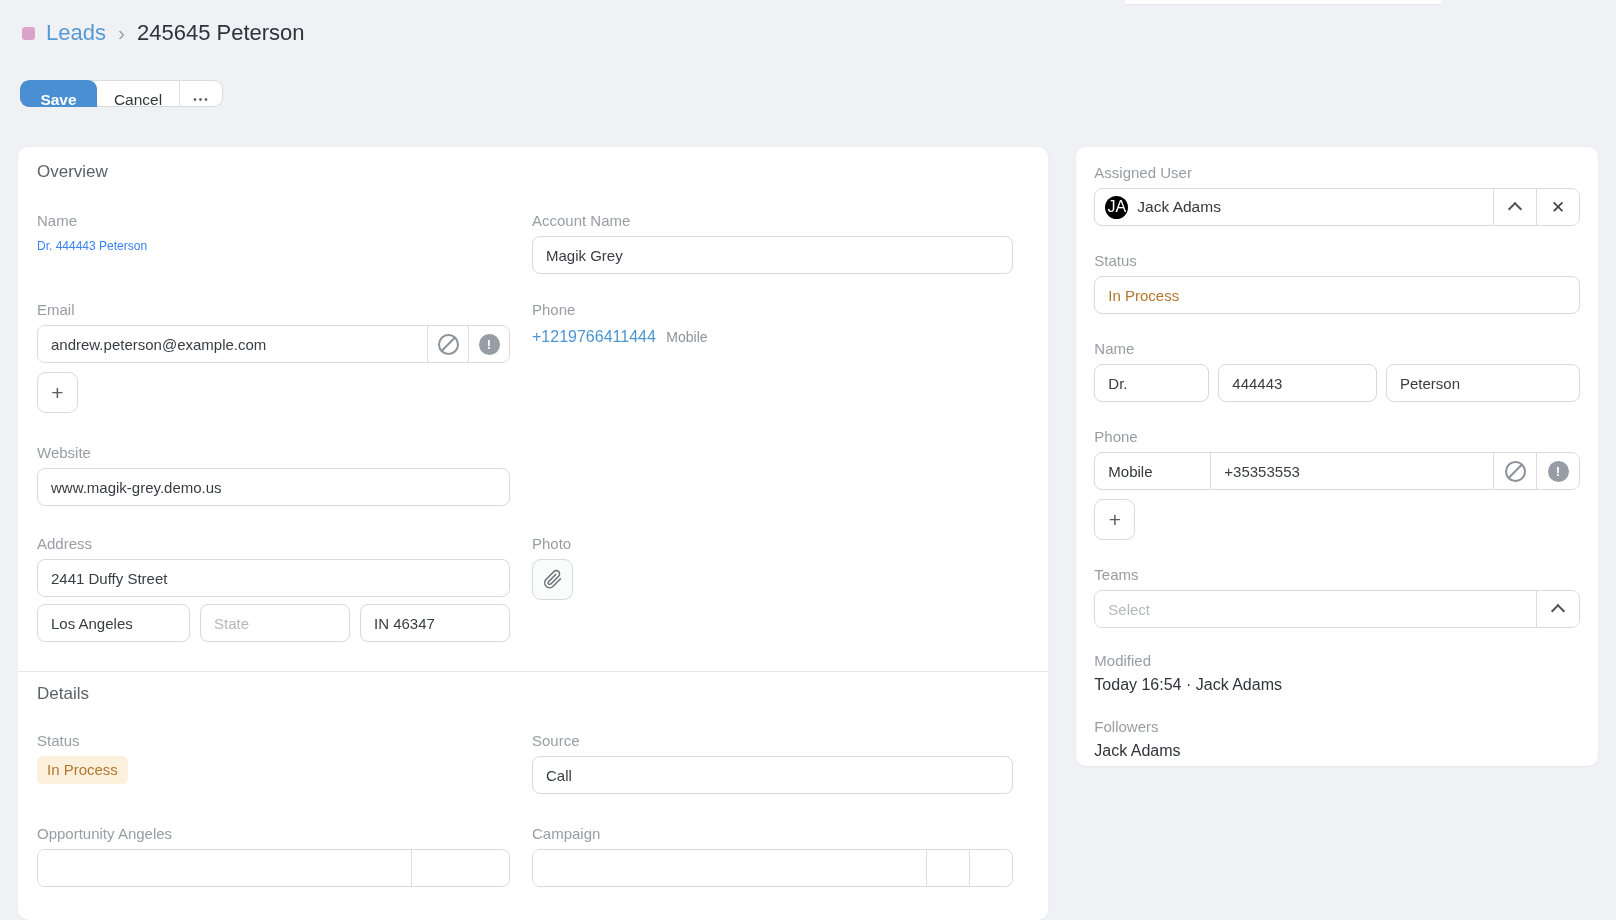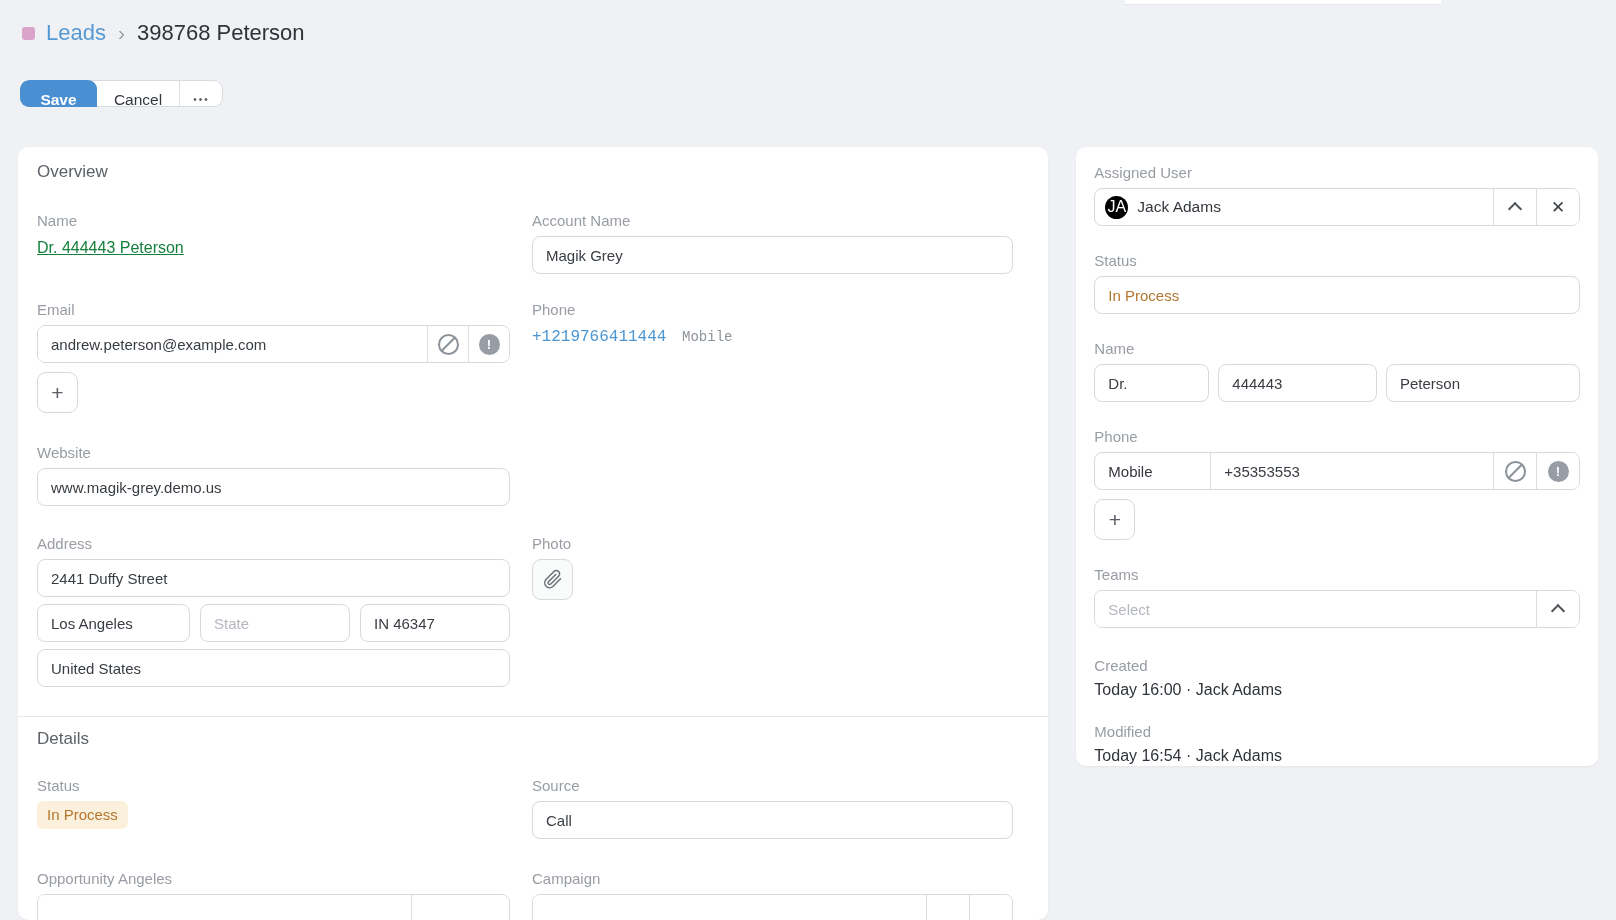--- a/index.html
+++ b/index.html
@@ -31,21 +31,21 @@
   .btn-cancel { width:82px; }
   .btn-more { width:44px; border-left:1px solid #dcdfe2; color:#585e66; font-size:17px; letter-spacing:1px; }
   
   .content { position:absolute; left:18px; top:147px; right:18px; bottom:0; display:flex; }
   .card { background:#fff; border-radius:10px; box-shadow:0 1px 2px rgba(30,35,40,.05); overflow:hidden; }
   .main-card  { width:1037px; height:773px; padding:0 35px 0 19px; }
   .side-card  { width:525px;  height:619px; padding:17px 18px 0 18px;margin-left:28px; }
   .section-head { font-size:17px; color:#5d6269; padding-top:15px; }
   .fgrid { display:grid; grid-template-columns:473px 1fr; column-gap:22px; }
   .label { font-size:15px; color:#989da4; margin-bottom:7px; }
-  .plain-value { font-size:16px; color:#15803d; padding-top:3px;text-decoration:underline; }
+  .plain-value { font-size:12px; color:#3b82f6; padding-top:3px; }
   
   .tin {
     width:100%; height:38px; border:1px solid #d6d9dd; border-radius:8px; background:#fff;
     font-size:15px; color:#383d43; padding:0 13px; font-family:inherit; outline:none;
   }
   .tin::placeholder { color:#b4b8be; }
   .igroup { display:flex; border:1px solid #d6d9dd; border-radius:8px; background:#fff; height:38px; overflow:hidden; }
   .igroup .tin { border:none; border-radius:0; flex:1 1 auto; height:100%; }
   .seg { flex:0 0 auto; display:flex; align-items:center; justify-content:center;
          border-left:1px solid #d9dce0; background:#fff; cursor:pointer; }
@@ -93,21 +93,21 @@
 
 
 
 <div class="top-strip"></div>
 
 
 <div class="header">
   <span class="module-square"></span>
   <a class="crumb-link">Leads</a>
   <span class="crumb-sep">›</span>
-  <span class="crumb-current">398768 Peterson</span>
+  <span class="crumb-current">245645 Peterson</span>
 </div>
 
 
 <div class="toolbar">
   <button class="btn btn-save">Save</button>
   <button class="btn btn-cancel">Cancel</button>
   <button class="btn btn-more">
       <span style="font-size:10px;letter-spacing:2px;">•••</span>
     </button>
 </div>
@@ -140,21 +140,21 @@
           <span class="seg seg-40">
               <span class="warn-icon">!</span>
             </span>
         </div>
         <button class="sq-btn" style="margin-top:9px;">
             <span class="plus-glyph">+</span>
           </button>
       </div>
       <div>
         <div class="label">Phone</div>
-        <div style="padding-top:3px;font-family:Liberation Mono, monospace;">
+        <div style="padding-top:3px;">
           <a class="phone-link">+1219766411444</a>
           <span class="phone-type">Mobile</span>
         </div>
       </div>
     </div>
 
     <div class="fgrid" style="margin-top:31px;">
       <div>
         <div class="label">Website</div>
         <input class="tin" value="www.magik-grey.demo.us" style="">
@@ -163,21 +163,20 @@
 
     <div class="fgrid" style="margin-top:29px;">
       <div>
         <div class="label">Address</div>
         <input class="tin" value="2441 Duffy Street" style="">
         <div class="addr-grid">
           <input class="tin" value="Los Angeles" style="">
           <input class="tin" placeholder="State" style="">
           <input class="tin" value="IN 46347" style="">
         </div>
-        <input class="tin" style="margin-top: 7px;" value="United States">
       </div>
       <div>
         <div class="label">Photo</div>
         <button class="sq-btn clip-btn">
           <svg width="21" height="21" viewBox="0 0 24 24">
             <path d="M21.2 11.2l-8.8 8.8a5.6 5.6 0 01-7.9-7.9l9.2-9.2a3.7 3.7 0 015.3 5.3l-9.2 9.2a1.9 1.9 0 01-2.6-2.6l8.5-8.5" fill="none" stroke="#6b7077" stroke-width="1.7" stroke-linecap="round"></path>
           </svg>
         </button>
       </div>
     </div>
@@ -277,24 +276,20 @@
     <div class="side-field">
       <div class="label">Teams</div>
       <div class="igroup">
         <input class="tin" placeholder="Select" style="">
         <span class="seg seg-43">
             <span class="chev-up"></span>
           </span>
       </div>
     </div>
 
-    <div class="side-field" style="margin-top:29px;">
-      <div class="label">Created</div>
-      <div class="meta-value">Today 16:00 · Jack Adams</div>
-    </div>
 
     <div class="side-field" style="margin-top:24px;">
       <div class="label">Modified</div>
       <div class="meta-value">Today 16:54 · Jack Adams</div>
     </div>
 
     <div class="side-field" style="margin-top:24px;">
       <div class="label">Followers</div>
       <div class="meta-value">Jack Adams</div>
     </div>

